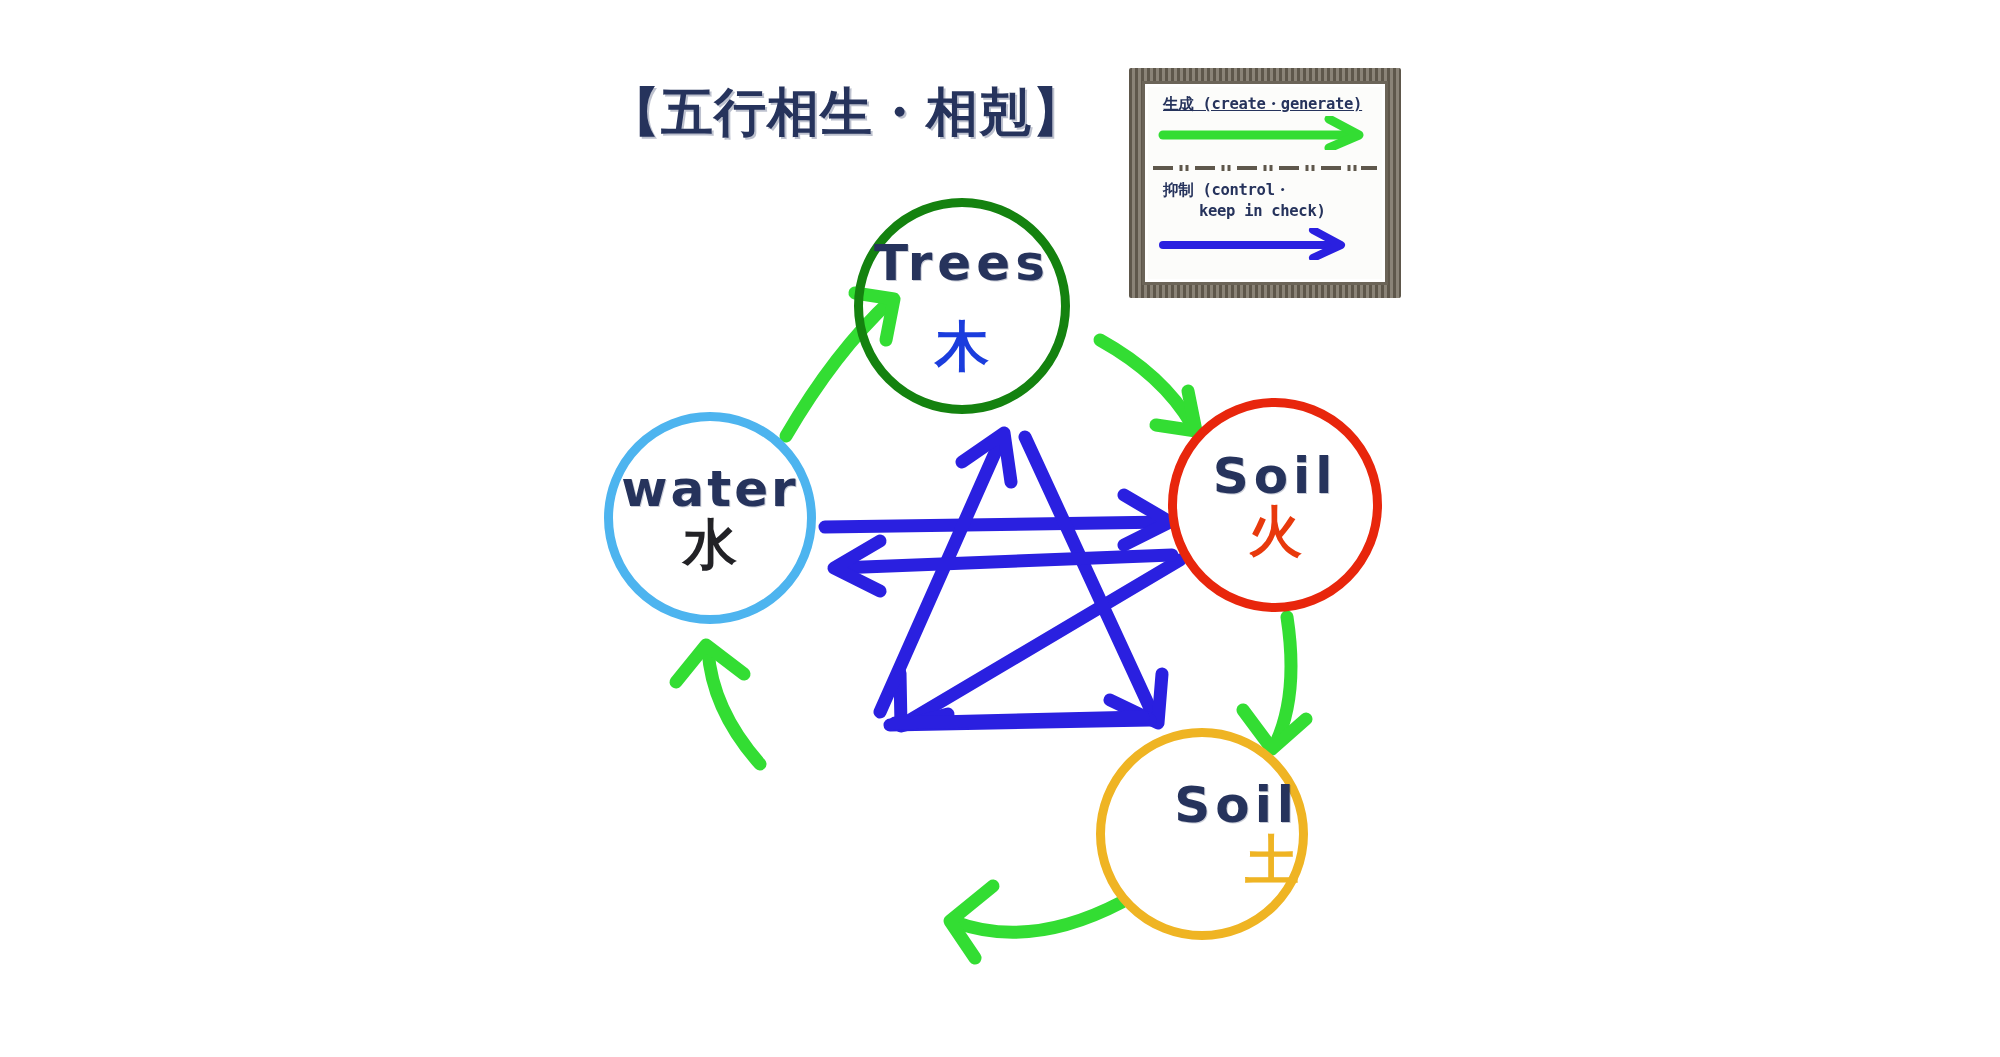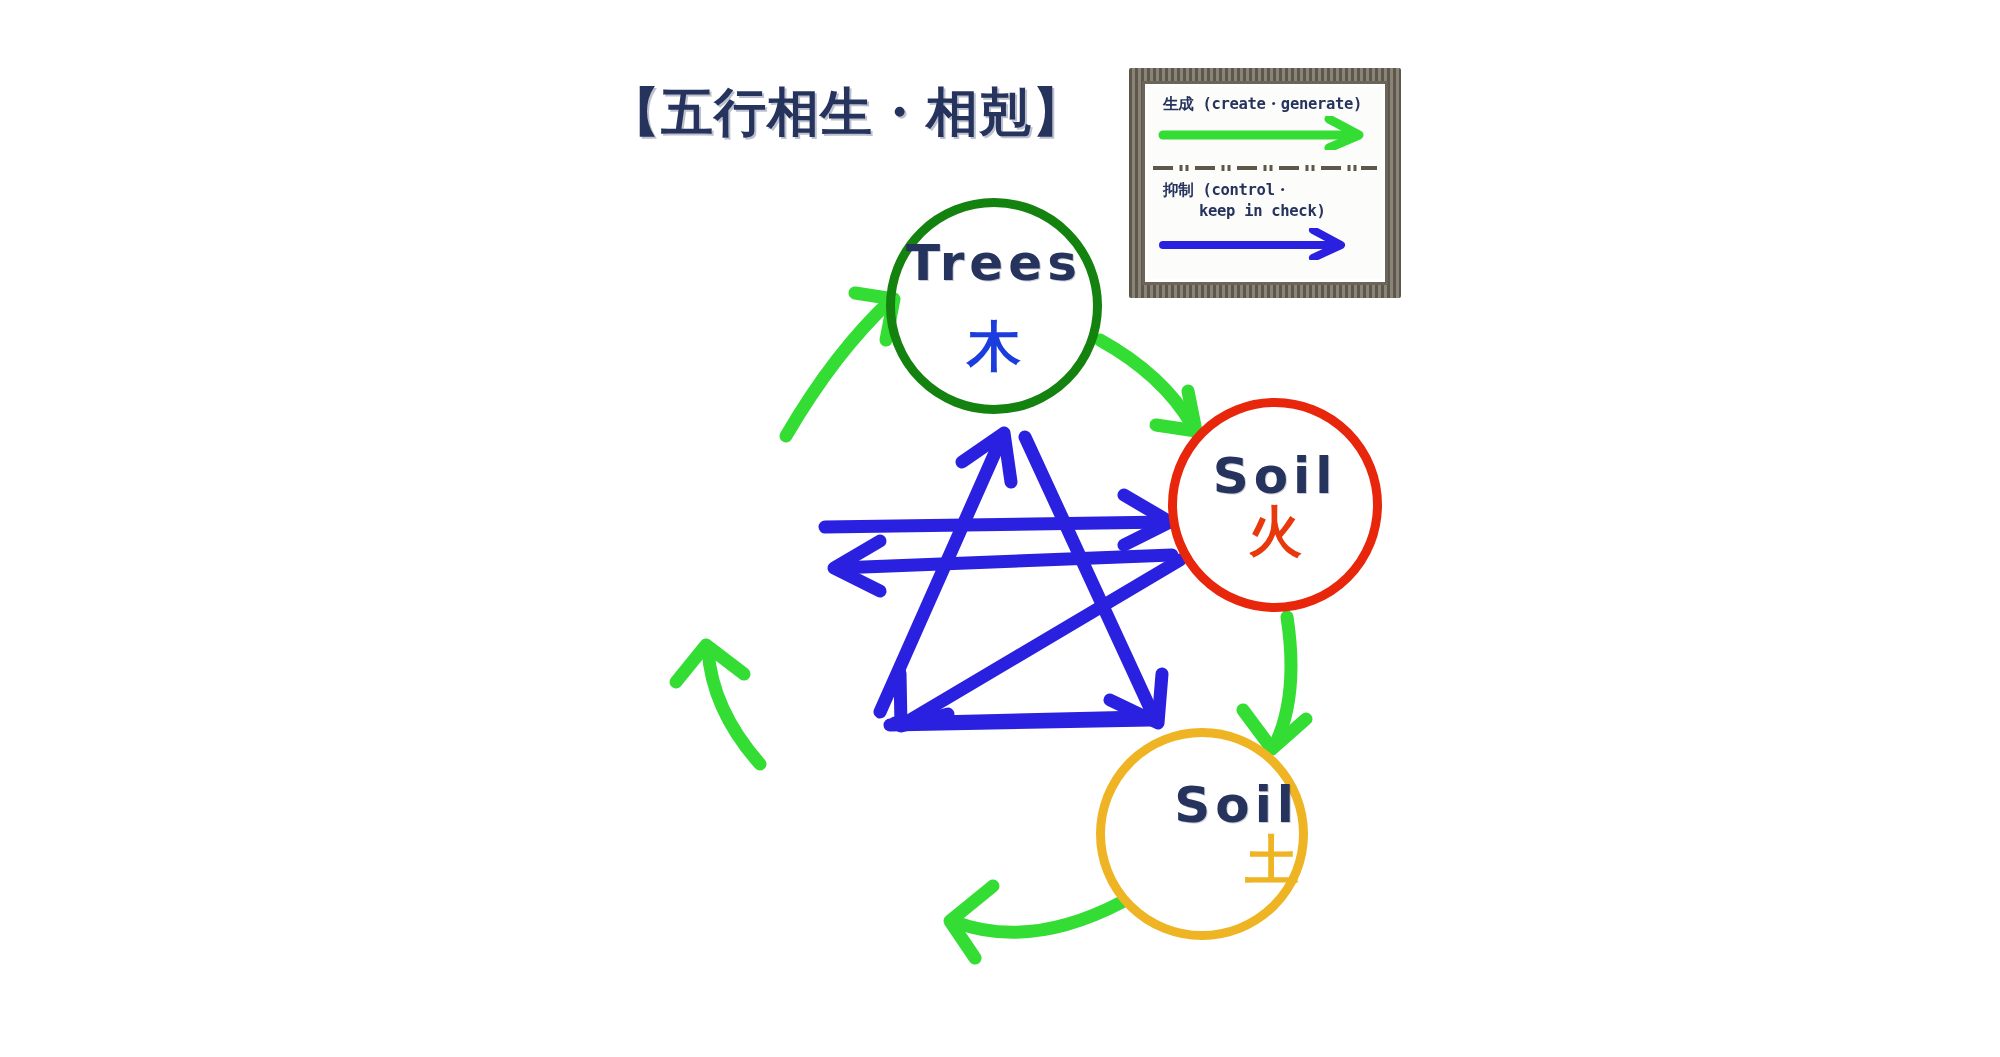--- a/index.html
+++ b/index.html
@@ -64,21 +64,21 @@
     right: 22px; bottom: 20px;
   }
   .leg-label {
     font-family: "DejaVu Sans Mono", monospace;
     font-size: 15.5px;
     font-weight: 700;
     color: #26335c;
     white-space: nowrap;
     letter-spacing: -0.3px;
   }
-  #leg-gen-label { position: absolute; left: 12px; top: 6px; }
+  #leg-gen-label { position: absolute; left: 12px; top: 6px; text-decoration: underline; }
   #leg-ctl-label-1 { position: absolute; left: 12px; top: 92px; }
   #leg-ctl-label-2 { position: absolute; left: 48px; top: 114px; }
   .leg-arrow-svg { position: absolute; }
   #leg-gen-arrow { left: 6px; top: 28px; }
   #leg-ctl-arrow { left: 6px; top: 140px; }
   #leg-divider {
     position: absolute;
     left: 0px; top: 76px;
     width: 228px; height: 8px;
   }
@@ -111,21 +111,21 @@
     text-shadow: 1px 1px 0 rgba(38,51,92,0.25);
   }
   .node .cn {
     font-family: "DejaVu Sans", sans-serif;
     font-weight: 700;
     font-size: 54px;
     line-height: 1;
     margin-top: 4px;
   }
 
-  #node-trees { left: 886px; top: 198px;  width: 216px; height: 216px; border: 9px solid #14820f; gap: 28px; }
+  #node-trees { left: 854px; top: 198px;  width: 216px; height: 216px; border: 9px solid #14820f; gap: 28px; }
   #node-trees .cn { color: #1b3ddd; }
 
   #node-fire  { left: 1168px; top: 398px; width: 214px; height: 214px; border: 9px solid #e8260c; }
   #node-fire  .cn { color: #e8390c; }
 
   #node-soil  { left: 1096px; top: 728px; width: 212px; height: 212px; border: 9px solid #efb423; align-items: flex-end; }
   #node-soil  .cn { color: #efb423; }
 
   #node-metal { left: 718px; top: 738px;  width: 212px; height: 212px; border: 9px solid #9d9d9d; }
   #node-metal .cn {
@@ -220,20 +220,24 @@
     <span class="en">Soil</span>
     <span class="cn">火</span>
   </div>
 
   <div class="node" id="node-soil">
     <span class="en">Soil</span>
     <span class="cn">土</span>
   </div>
 
 
+  <div class="node" id="node-water">
+    <span class="en">water</span>
+    <span class="cn">水</span>
+  </div>
 
   <div id="legend">
     <div class="leg-frame-outer"></div>
     <div class="leg-frame-inner"></div>
     <div class="leg-inner-white"></div>
 
     <div class="leg-content">
 
       <div class="leg-label" id="leg-gen-label">生成 (create・generate)</div>
 

